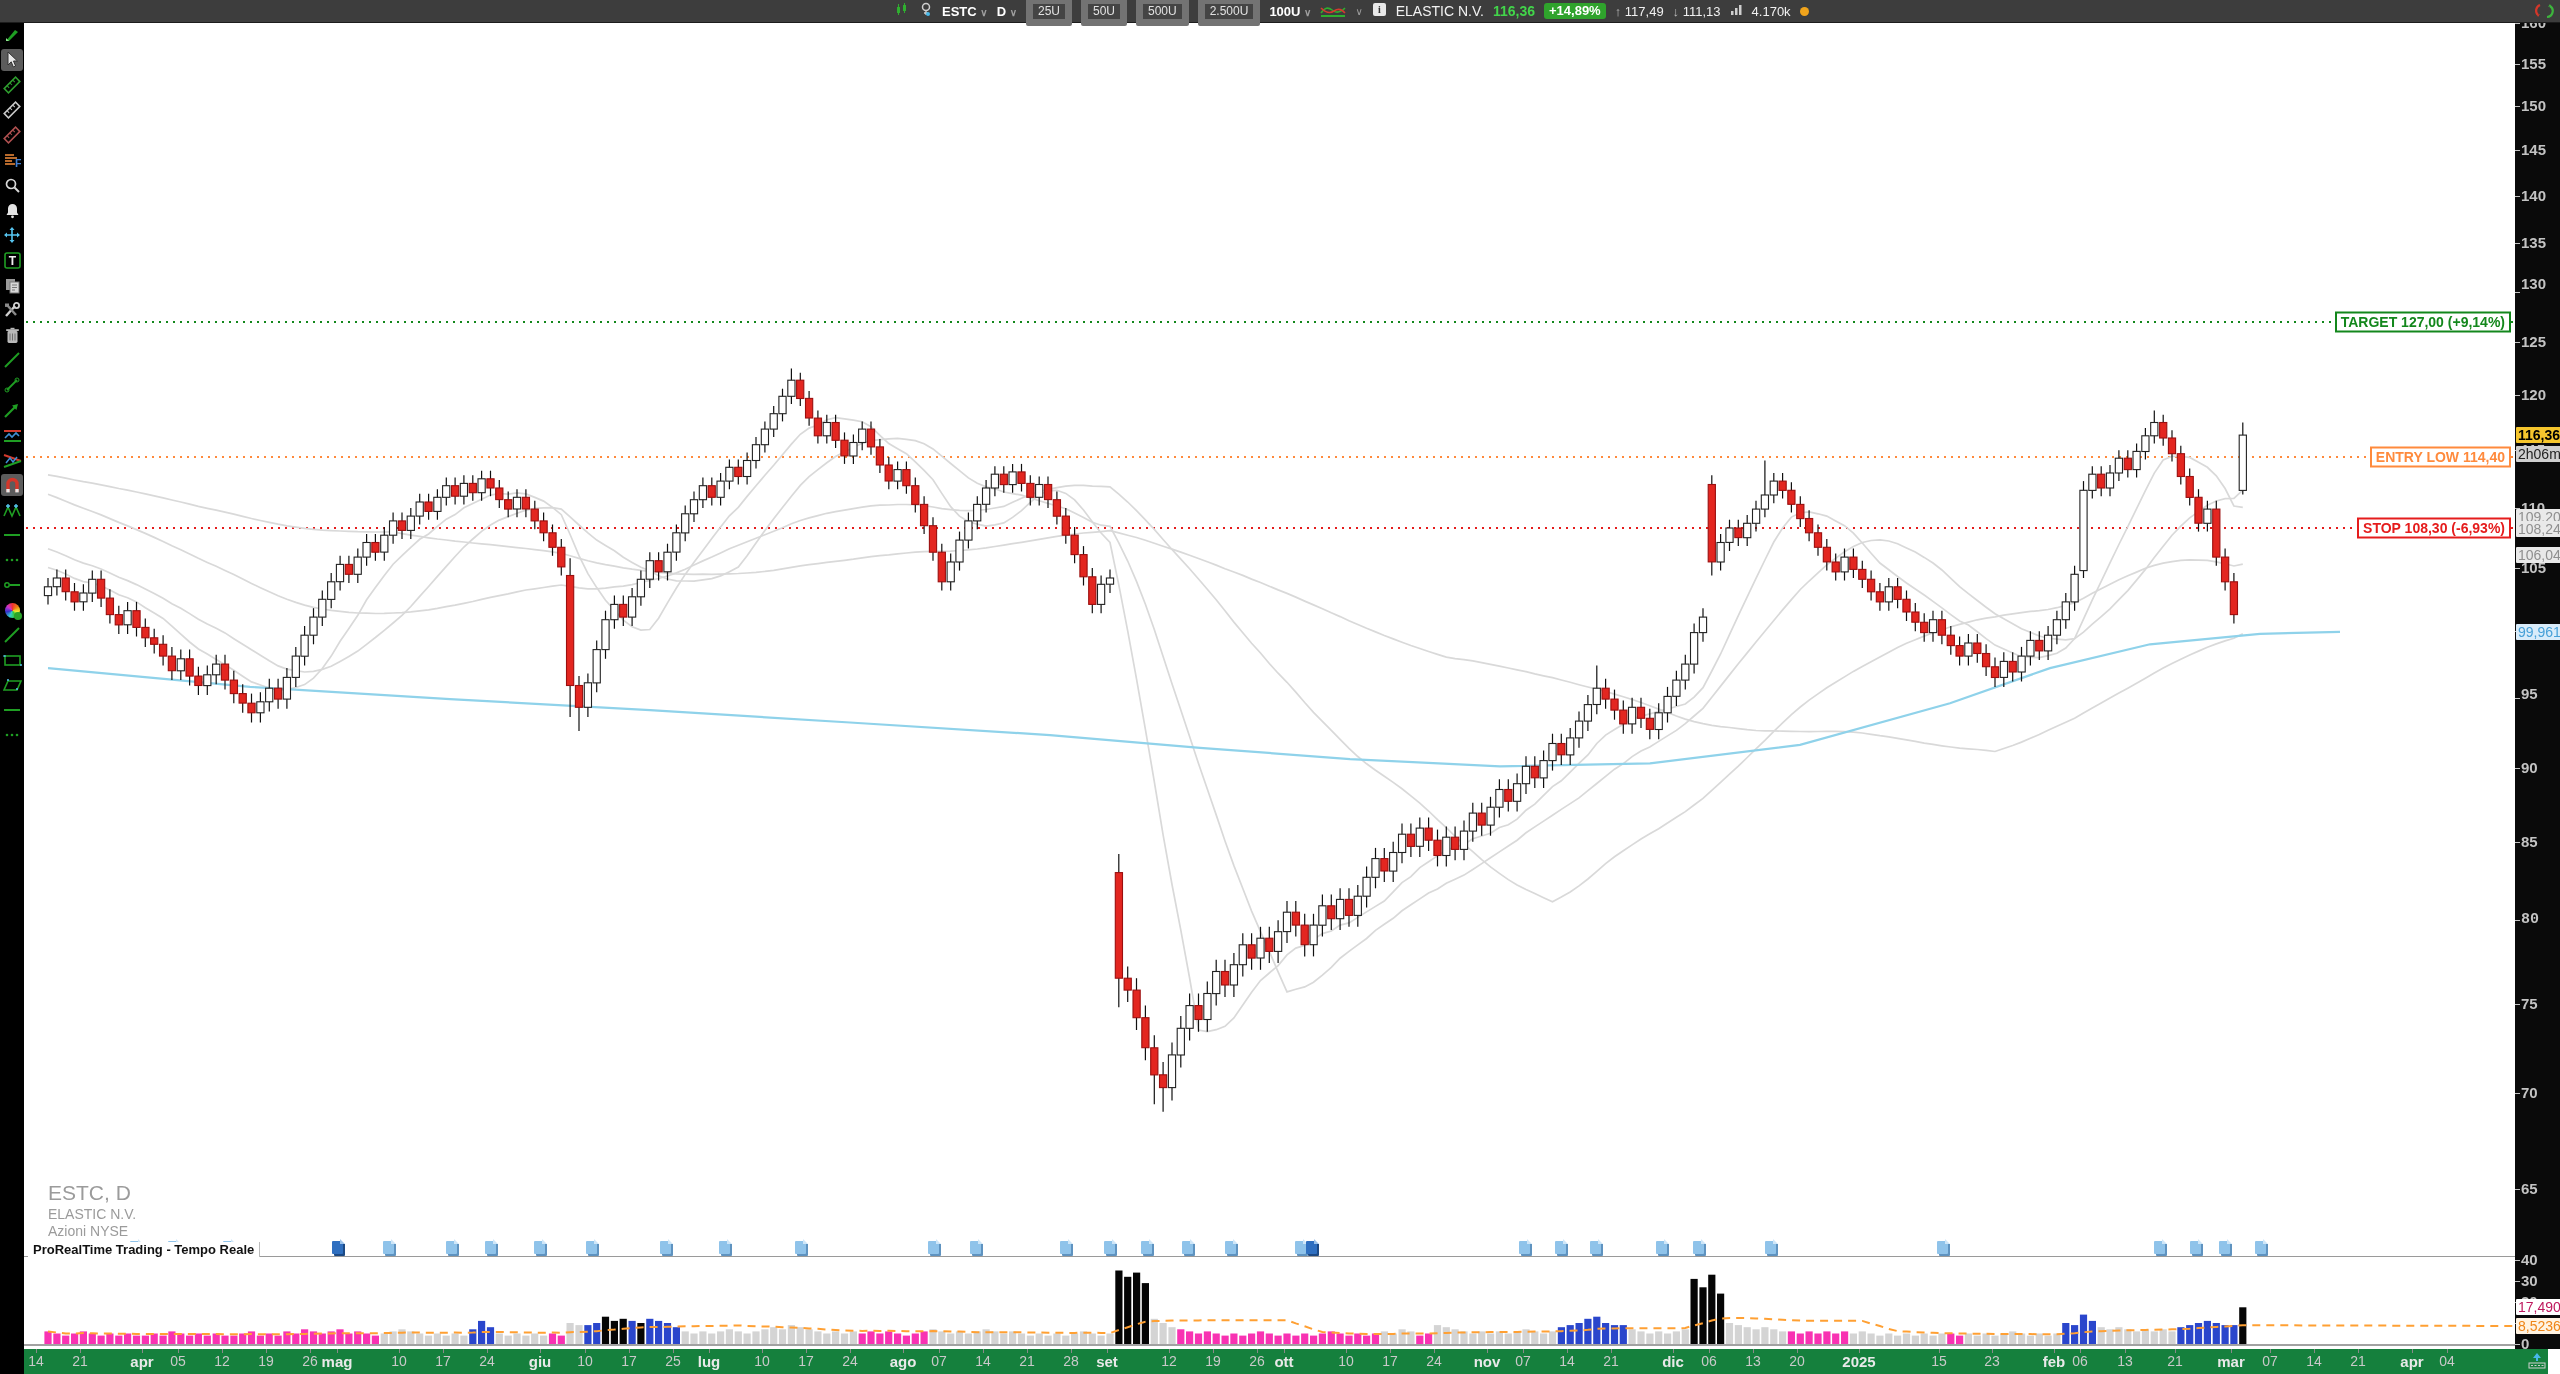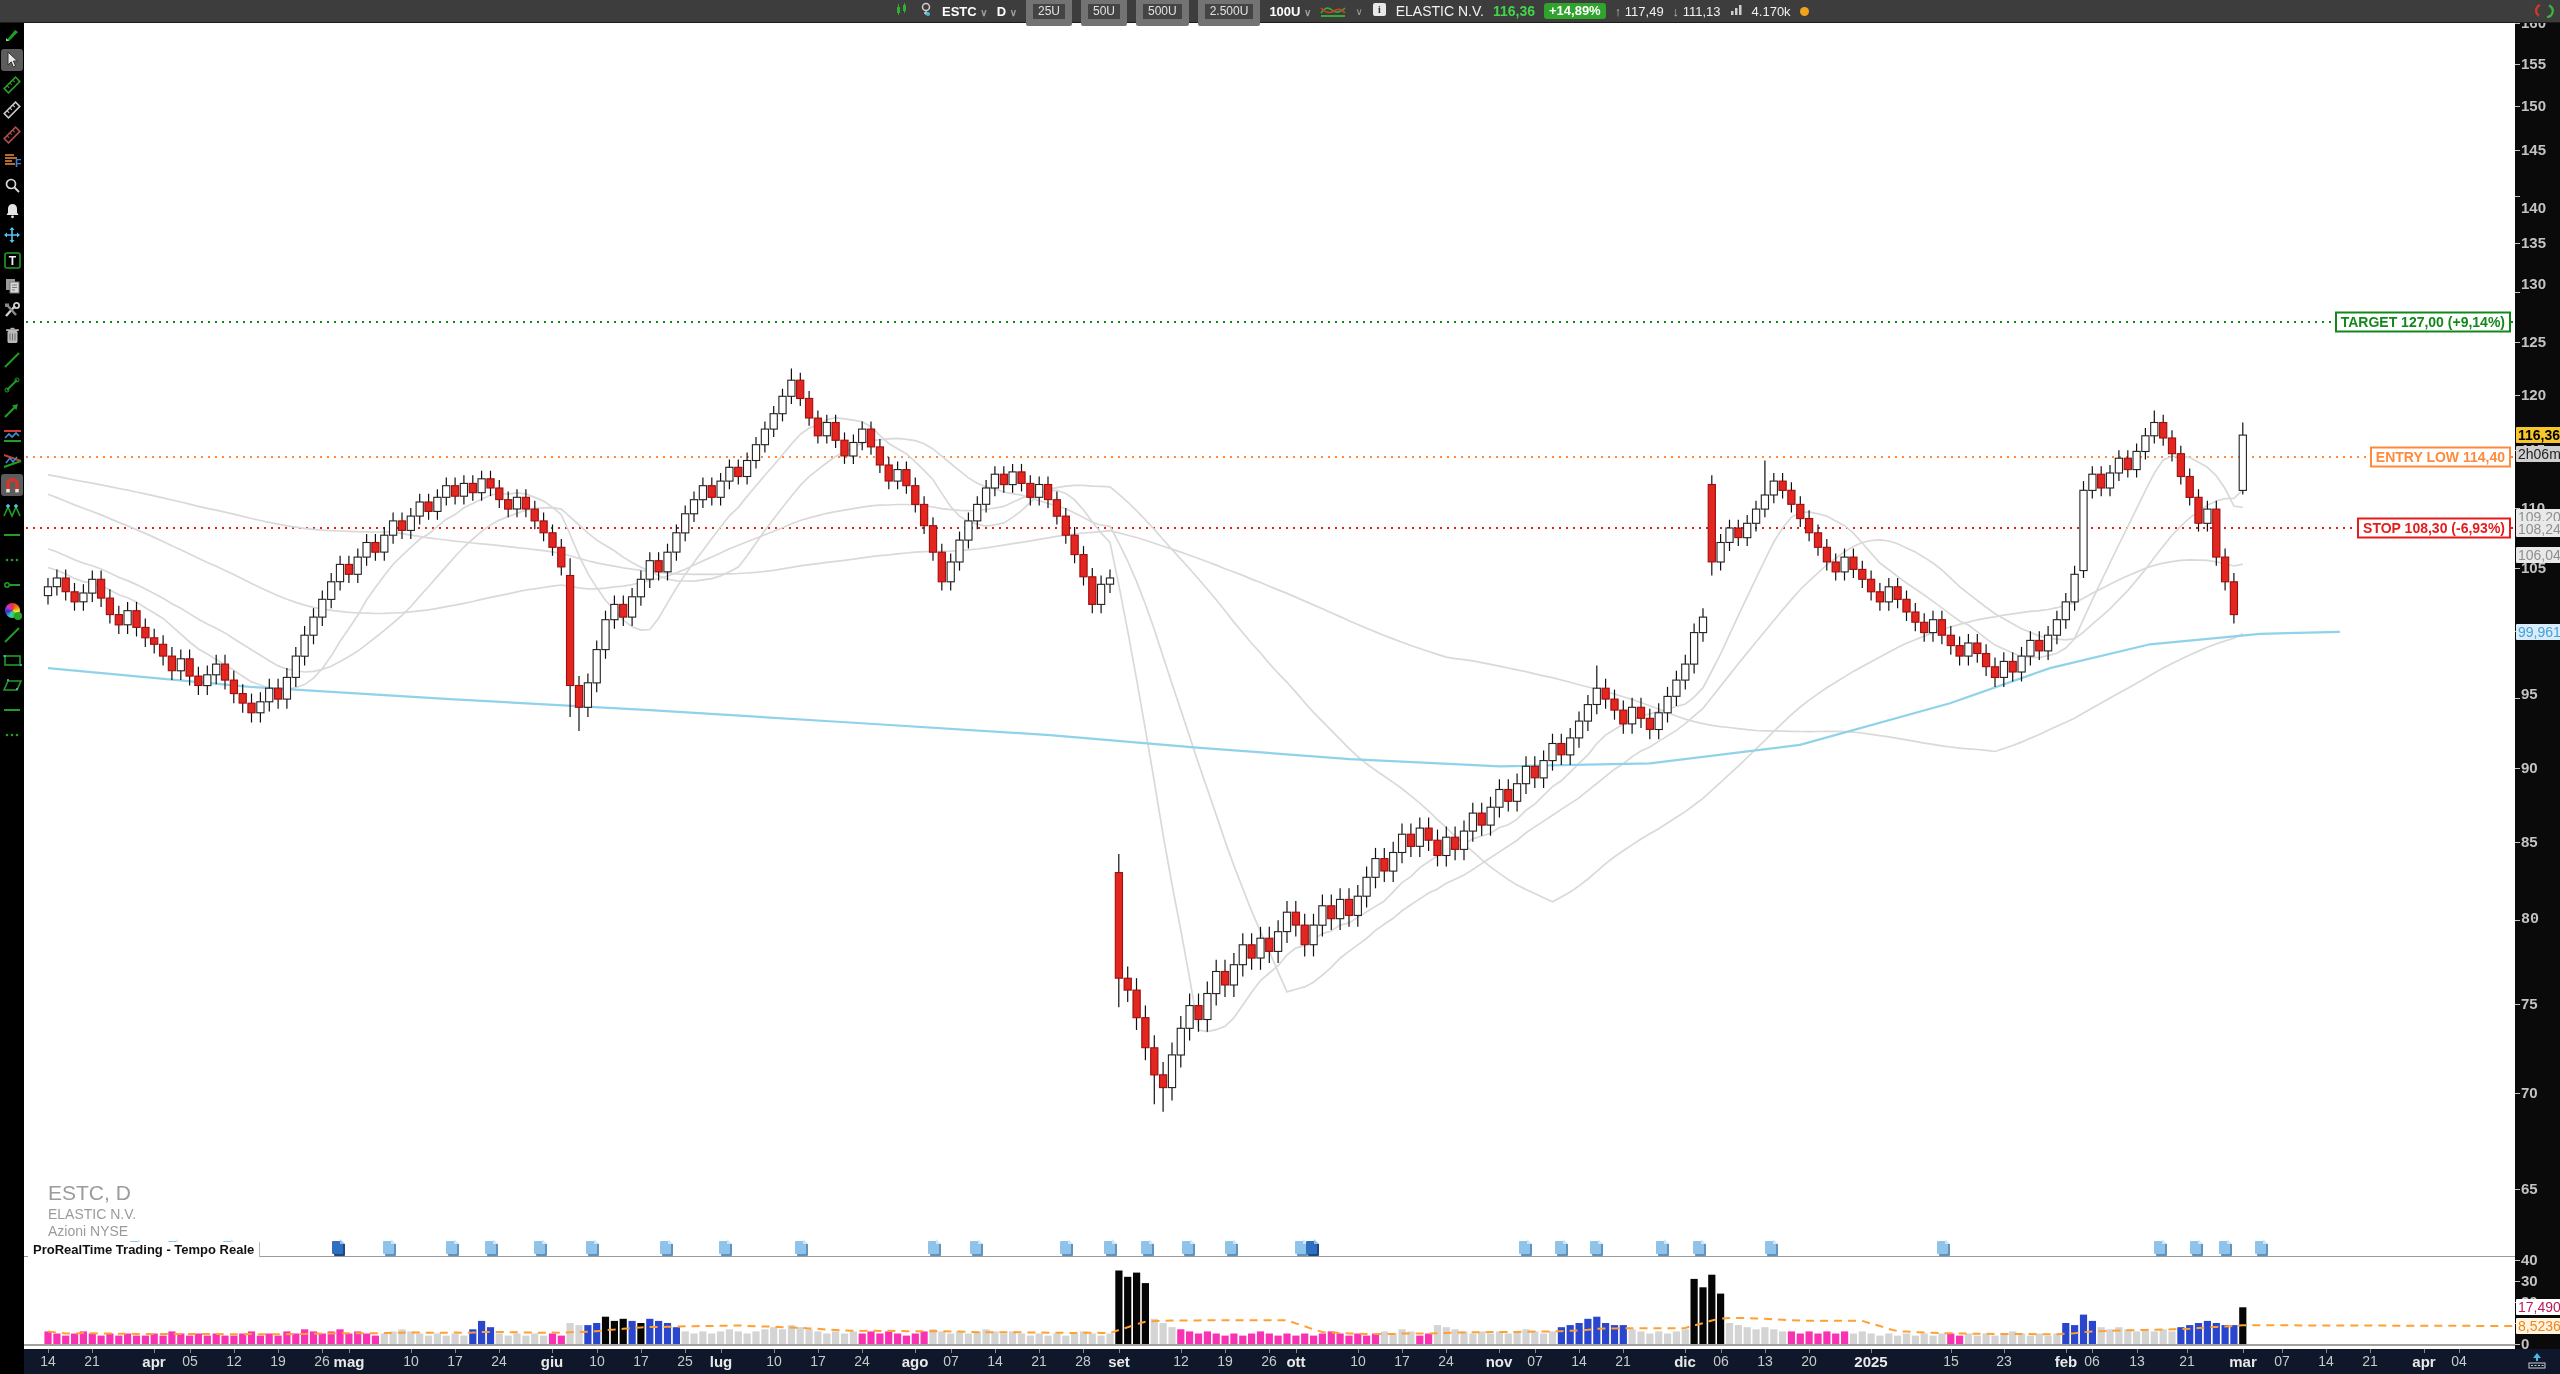--- a/index.html
+++ b/index.html
@@ -20,21 +20,21 @@
   #sidebar{left:0;top:22px;width:24px;height:1352px;background:#000;z-index:25;}
   .tool{width:22px;height:22px;margin:2px 1px 3px 1px;display:flex;align-items:center;justify-content:center;border-radius:3px;}
   .tool.sel{background:#5c5c5c;}
   #sbBottom{left:0;top:1295px;width:24px;}
   
   #chartSvg{left:0;top:0;z-index:1;}
   #rightAxis{left:2515px;top:22px;width:45px;height:1327px;background:#0a0a0a;z-index:10;}
   .ytick{position:absolute;left:6px;color:#c3c3c3;font-size:15px;font-weight:bold;height:16px;line-height:16px;}
   .ytickmark{position:absolute;left:0;width:5px;height:1px;background:#c3c3c3;}
   .badge{position:absolute;left:1px;width:43px;font-size:14px;text-align:left;padding-left:2px;height:16px;line-height:16px;border-radius:1px;}
-  #datebar{left:24px;top:1349px;width:2536px;height:25px;background:#0f172a;z-index:12;}
+  #datebar{left:12px;top:1349px;width:2536px;height:25px;background:#15803d;z-index:12;}
   .dlabel{position:absolute;top:4px;color:#c9c9c9;font-size:14px;transform:translateX(-50%);}
   .dlabel.b{font-weight:bold;color:#e9e9e9;font-size:15px;}
   .dtick{position:absolute;top:0;width:1px;height:4px;background:#8a8a8a;}
   
   .lvlbox{position:absolute;right:49px;background:#fff;border:2px solid;font-size:14px;font-weight:bold;
           padding:0 4px;height:17px;line-height:16px;z-index:8;transform:translateY(-50%);}
   
   #instr{left:48px;top:1181px;color:#9b9b9b;z-index:5;}
   #instrTitle{font-size:21px;}
   .instrLine{font-size:14px;margin-top:1px;}
@@ -1087,21 +1087,21 @@
   <div id="rightAxis" class="abs">
       <div class="ytickmark" style="top: 1px;"></div>
       <div class="ytick" style="top: -7px;">160</div>
       <div class="ytickmark" style="top: 42px;"></div>
       <div class="ytick" style="top: 34px;">155</div>
       <div class="ytickmark" style="top: 84px;"></div>
       <div class="ytick" style="top: 76px;">150</div>
       <div class="ytickmark" style="top: 128px;"></div>
       <div class="ytick" style="top: 120px;">145</div>
       <div class="ytickmark" style="top: 174px;"></div>
-      <div class="ytick" style="top: 166px; margin-top: 12px;">140</div>
+      <div class="ytick" style="top: 166px;">140</div>
       <div class="ytickmark" style="top: 221px;"></div>
       <div class="ytick" style="top: 213px;">135</div>
       <div class="ytickmark" style="top: 270px;"></div>
       <div class="ytick" style="top: 254px;">130</div>
       <div class="ytickmark" style="top: 320px;"></div>
       <div class="ytick" style="top: 312px;">125</div>
       <div class="ytickmark" style="top: 373px;"></div>
       <div class="ytick" style="top: 365px;">120</div>
       <div class="ytickmark" style="top: 428px;"></div>
       <div class="ytick" style="top: 420px;">115</div>

